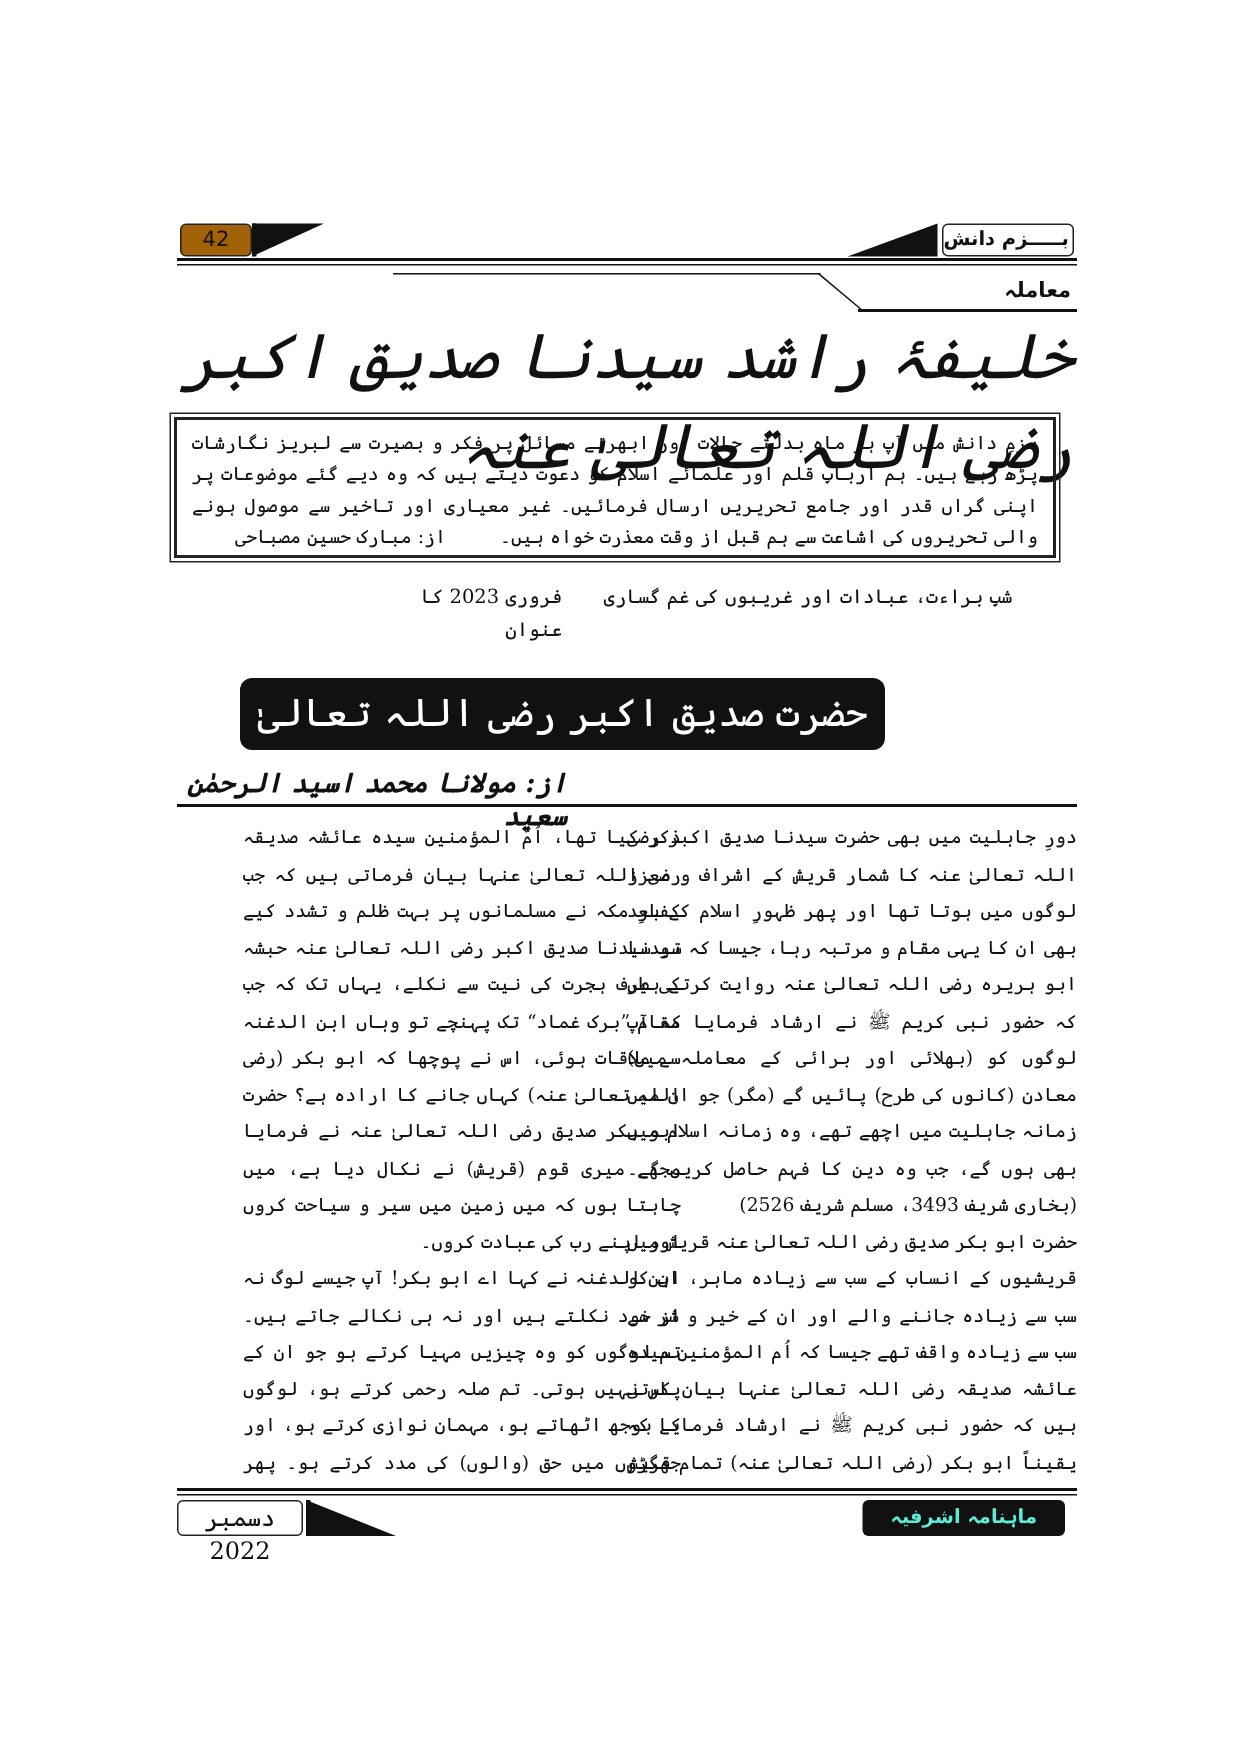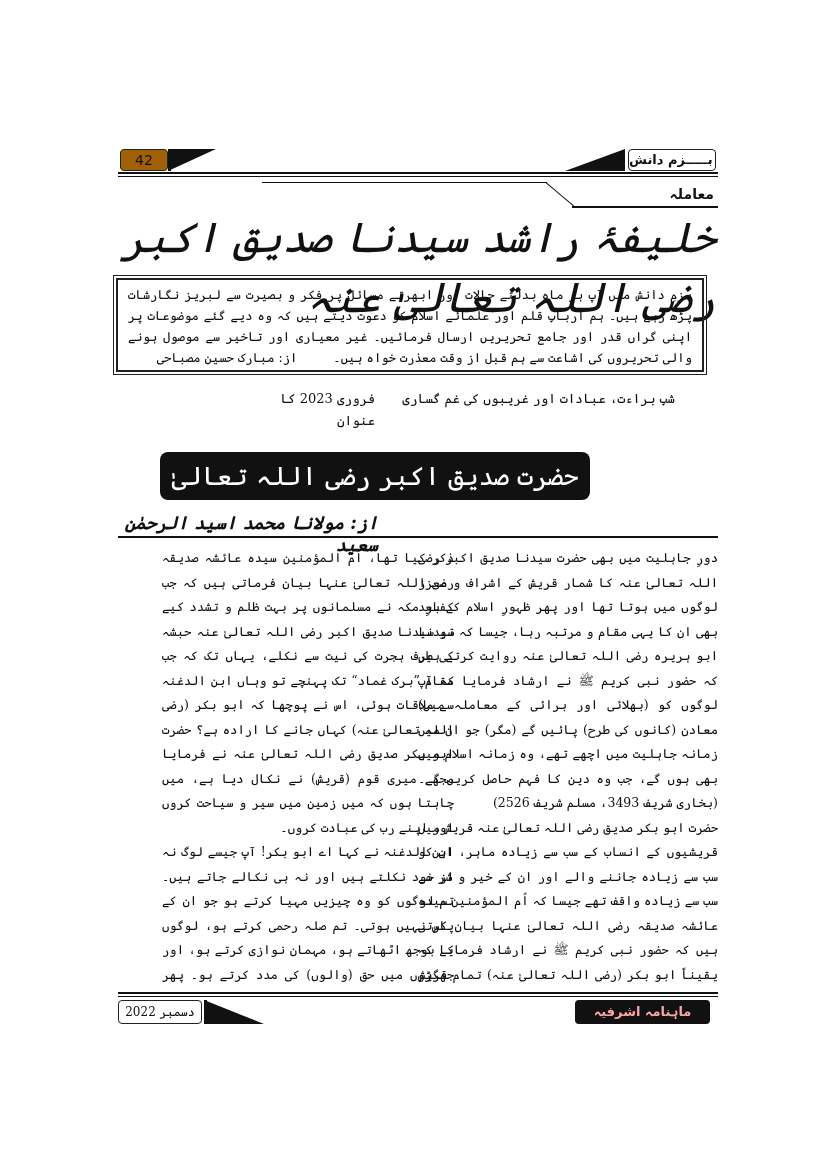--- a/index.html
+++ b/index.html
@@ -94,31 +94,31 @@
   .col-left  { left: 118px; width: 292px; margin-left: 44px; }
   .col p { margin: 0; }
   .col .subhead { font-weight: bold; font-size: 14px; }
 
   
   .ftr-line1 { position: absolute; left: 118px; top: 992px; width: 600px; height: 2px; background: #111; }
   .ftr-line2 { position: absolute; left: 118px; top: 996px; width: 600px; height: 1px; background: #111; }
   .ftr-datebox {
     position: absolute; left: 118px; top: 1000px; width: 82px; height: 22px;
     border: 1.5px solid #222; border-radius: 4px; background: #fff;
-    font-family: "DejaVu Serif", serif; font-size: 12px; line-height: 22px; text-align: center;
+    font-family: "DejaVu Serif", serif; font-size: 16px; line-height: 22px; text-align: center;
   }
   .ftr-wedge {
     position: absolute; left: 204px; top: 1000px; width: 0; height: 0;
     border-bottom: 0 solid transparent; border-top: 24px solid #111; border-right: 60px solid transparent;
     transform: scaleY(-1);
   }
   .ftr-wedge-fill { position: absolute; left: 204px; top: 1000px; width: 3px; height: 24px; background: #111; }
   .ftr-brand {
     position: absolute; left: 575px; top: 1000px; width: 135px; height: 24px;
-    background: #111; color: #fca5a5; border-radius: 4px;
+    background: #111; color: #5eead4; border-radius: 4px;
     font-size: 13px; font-weight: bold; line-height: 24px; text-align: center;
   }
 </style>
 </head>
 <body>
 
 <div class="hdr-pagebox">42</div>
 <div class="hdr-wedge-left"></div>
 <div class="hdr-wedge-left-fill"></div>
 <div class="hdr-wedge-right"></div>

